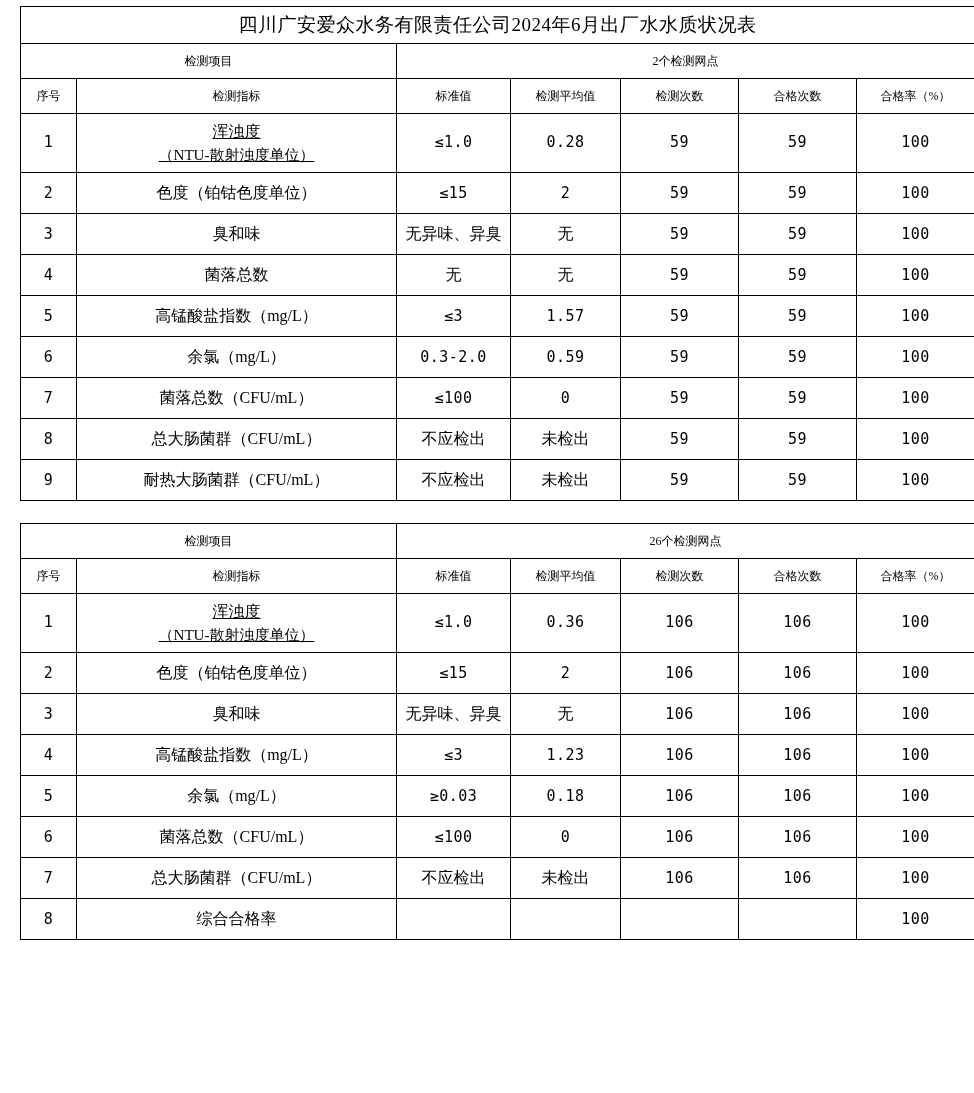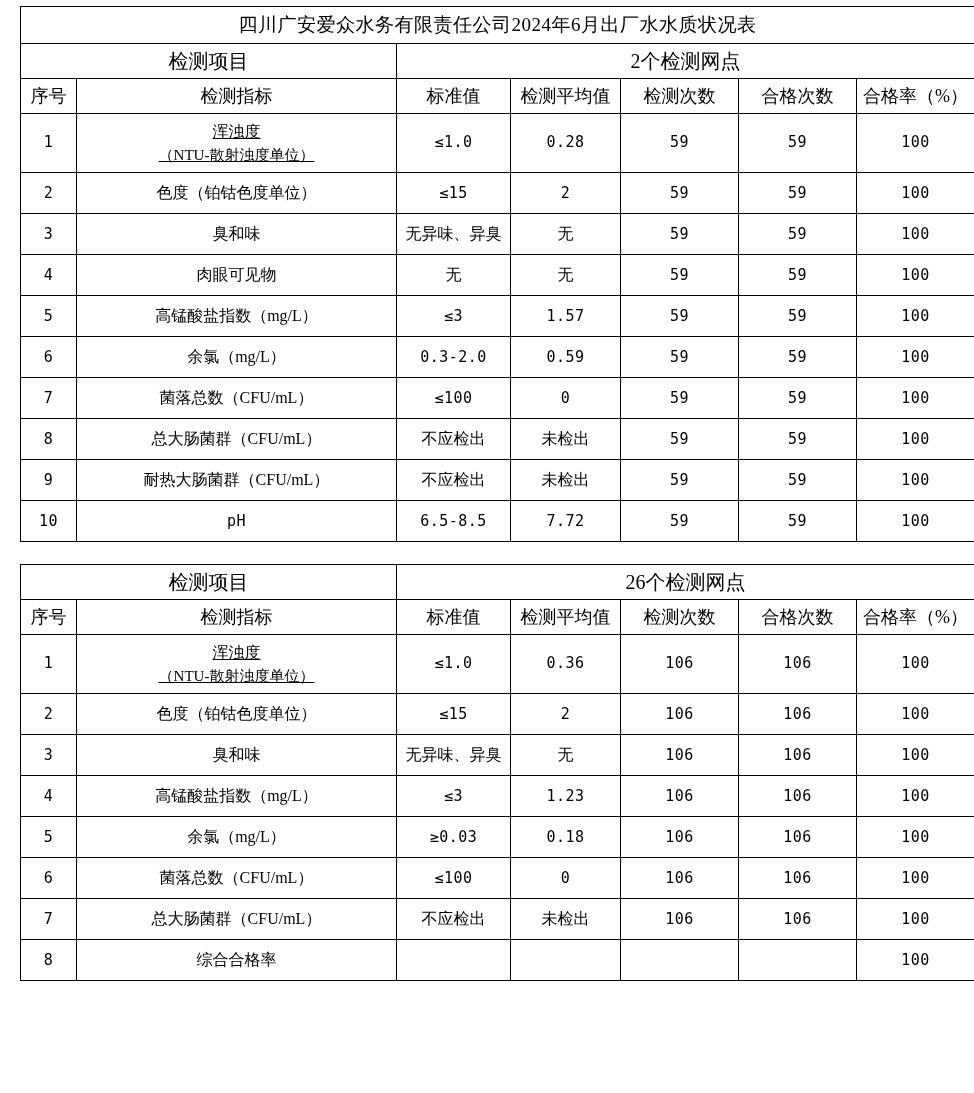--- a/index.html
+++ b/index.html
@@ -32,25 +32,25 @@
   }
   .title-cell {
     height: 36px;
     font-family: "Liberation Serif", "DejaVu Serif", serif;
     font-weight: bold;
     font-size: 19px;
     letter-spacing: 0.5px;
   }
   .grp-cell {
     height: 34px;
-    font-size: 20px;
+    font-size: 12px;
   }
   .hdr-cell {
     height: 34px;
-    font-size: 18px;
+    font-size: 12px;
   }
   .cell {
     height: 40px;
     font-size: 16px;
   }
   .cell-tall {
     height: 58px;
     font-size: 16px;
     line-height: 1.45;
   }
@@ -132,21 +132,21 @@
         <td class="cell ind">臭和味</td>
         <td class="cell ind">无异味、异臭</td>
         <td class="cell ind">无</td>
         <td class="cell mono">59</td>
         <td class="cell mono">59</td>
         <td class="cell mono">100</td>
       </tr>
 
       <tr>
         <td class="cell mono">4</td>
-        <td class="cell ind">肉眼可见物</td>
+        <td class="cell ind">菌落总数</td>
         <td class="cell ind">无</td>
         <td class="cell ind">无</td>
         <td class="cell mono">59</td>
         <td class="cell mono">59</td>
         <td class="cell mono">100</td>
       </tr>
 
       <tr>
         <td class="cell mono">5</td>
         <td class="cell ind">高锰酸盐指数（mg/L）</td>
@@ -190,29 +190,20 @@
       <tr>
         <td class="cell mono">9</td>
         <td class="cell ind">耐热大肠菌群（CFU/mL）</td>
         <td class="cell ind">不应检出</td>
         <td class="cell ind">未检出</td>
         <td class="cell mono">59</td>
         <td class="cell mono">59</td>
         <td class="cell mono">100</td>
       </tr>
 
-      <tr>
-        <td class="cell mono">10</td>
-        <td class="cell mono">pH</td>
-        <td class="cell mono">6.5-8.5</td>
-        <td class="cell mono">7.72</td>
-        <td class="cell mono">59</td>
-        <td class="cell mono">59</td>
-        <td class="cell mono">100</td>
-      </tr>
 
     </tbody>
   </table>
 
   <table class="wq">
     <colgroup>
       <col style="width:56px">
       <col style="width:320px">
       <col style="width:114px">
       <col style="width:110px">

